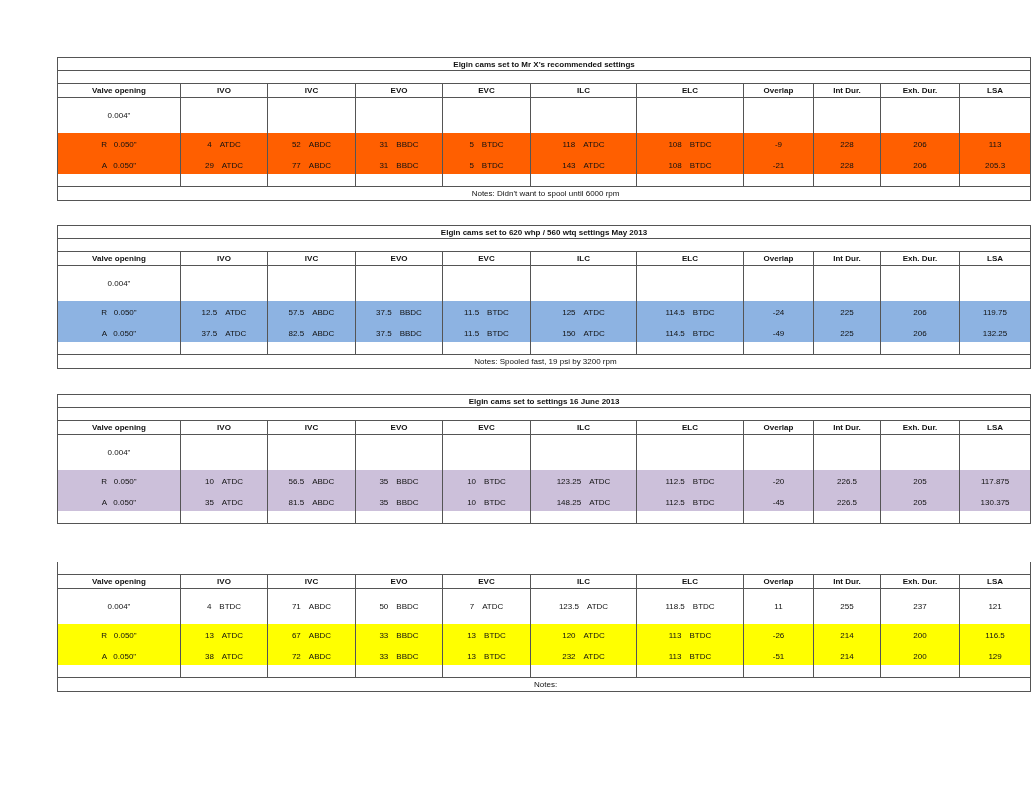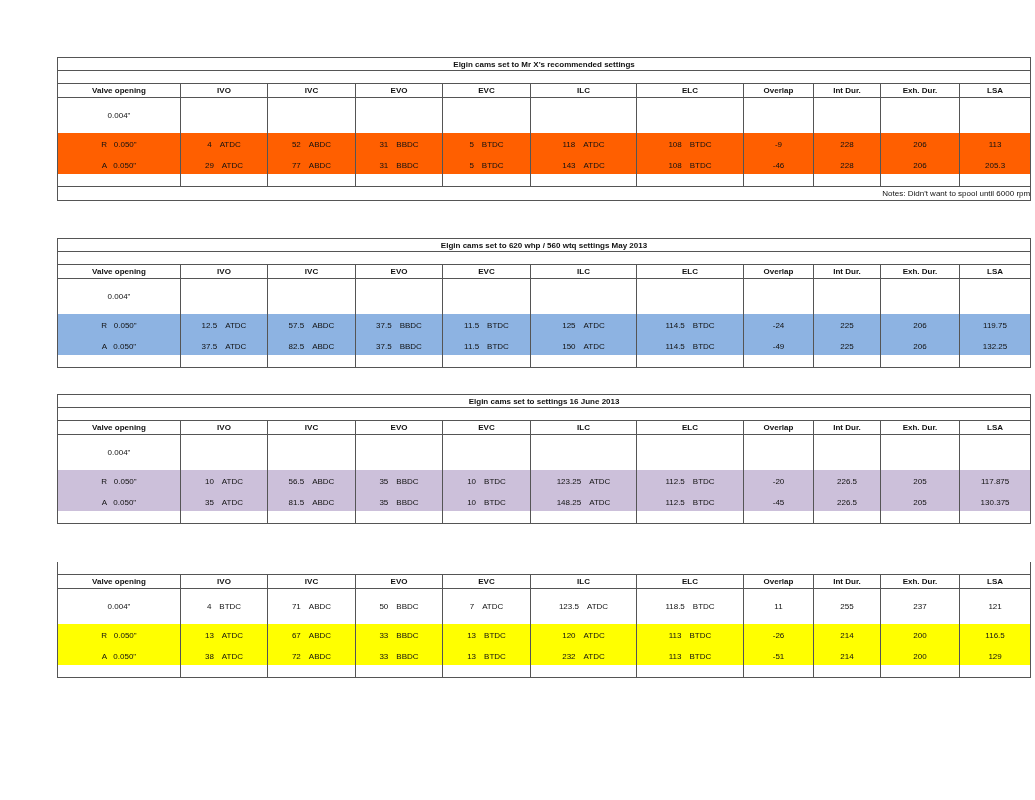--- a/index.html
+++ b/index.html
@@ -63,30 +63,30 @@
     border-right: 1px solid #555;
   }
   .row-empty td {
     height: 12px;
     border-left: 1px solid #555;
     border-right: 1px solid #555;
     border-bottom: 1px solid #555;
   }
   .row-notes td {
     height: 13px;
-    text-align: right;
+    text-align: center;
     padding-left: 3px;
     border: 1px solid #555;
   }
   .cam-table tr.row-r td:not(:first-child),
   .cam-table tr.row-a td:not(:first-child) {
     border-left: 1px solid #555;
   }
   .t1 { top: 57px; }
-  .t2 { top: 238px; padding-left: 27px; }
+  .t2 { top: 225px; padding-left: 27px; }
   .t3 { top: 394px; }
   .t4 { top: 562px; }
   .val-num { display: inline-block; }
   .val-unit { display: inline-block; margin-left: 8px; }
   .shade-orange td { background: #ff5f00; }
   .shade-blue td { background: #8db3e2; }
   .shade-purple td { background: #ccc0da; }
   .shade-yellow td { background: #ffff00; }
   .row-r td { border-bottom: none; }
   .row-a td { border-top: none; }
@@ -160,21 +160,21 @@
             <td>113</td>
           </tr>
           <tr class="row-a shade-orange">
             <td style="white-space: pre;">A   0.050"</td>
             <td><span class="val-num">29</span><span class="val-unit">ATDC</span></td>
             <td><span class="val-num">77</span><span class="val-unit">ABDC</span></td>
             <td><span class="val-num">31</span><span class="val-unit">BBDC</span></td>
             <td><span class="val-num">5</span><span class="val-unit">BTDC</span></td>
             <td><span class="val-num">143</span><span class="val-unit">ATDC</span></td>
             <td><span class="val-num">108</span><span class="val-unit">BTDC</span></td>
-            <td>-46</td>
+            <td>-21</td>
             <td>228</td>
             <td>206</td>
             <td>205.3</td>
           </tr>
         </tbody>
       <tbody>
           <tr class="row-empty">
             <td></td>
             <td></td>
             <td></td>
@@ -276,20 +276,23 @@
             <td></td>
             <td></td>
             <td></td>
             <td></td>
             <td></td>
             <td></td>
             <td></td>
             <td></td>
             <td></td>
           </tr>
+      <tr class="row-notes">
+        <td colspan="11">Notes: Spooled fast, 19 psi by 3200 rpm</td>
+      </tr>
     </tbody>
       </table>
 
     <table class="cam-table t3">
       <colgroup>
         <col style="width:123px">
           <col style="width:87px">
           <col style="width:88px">
           <col style="width:87px">
           <col style="width:88px">
@@ -459,16 +462,19 @@
             <td></td>
             <td></td>
             <td></td>
             <td></td>
             <td></td>
             <td></td>
             <td></td>
             <td></td>
             <td></td>
           </tr>
+      <tr class="row-notes">
+        <td colspan="11">Notes:</td>
+      </tr>
     </tbody>
       </table>
   </div>
 </div>
 
 </body></html>

